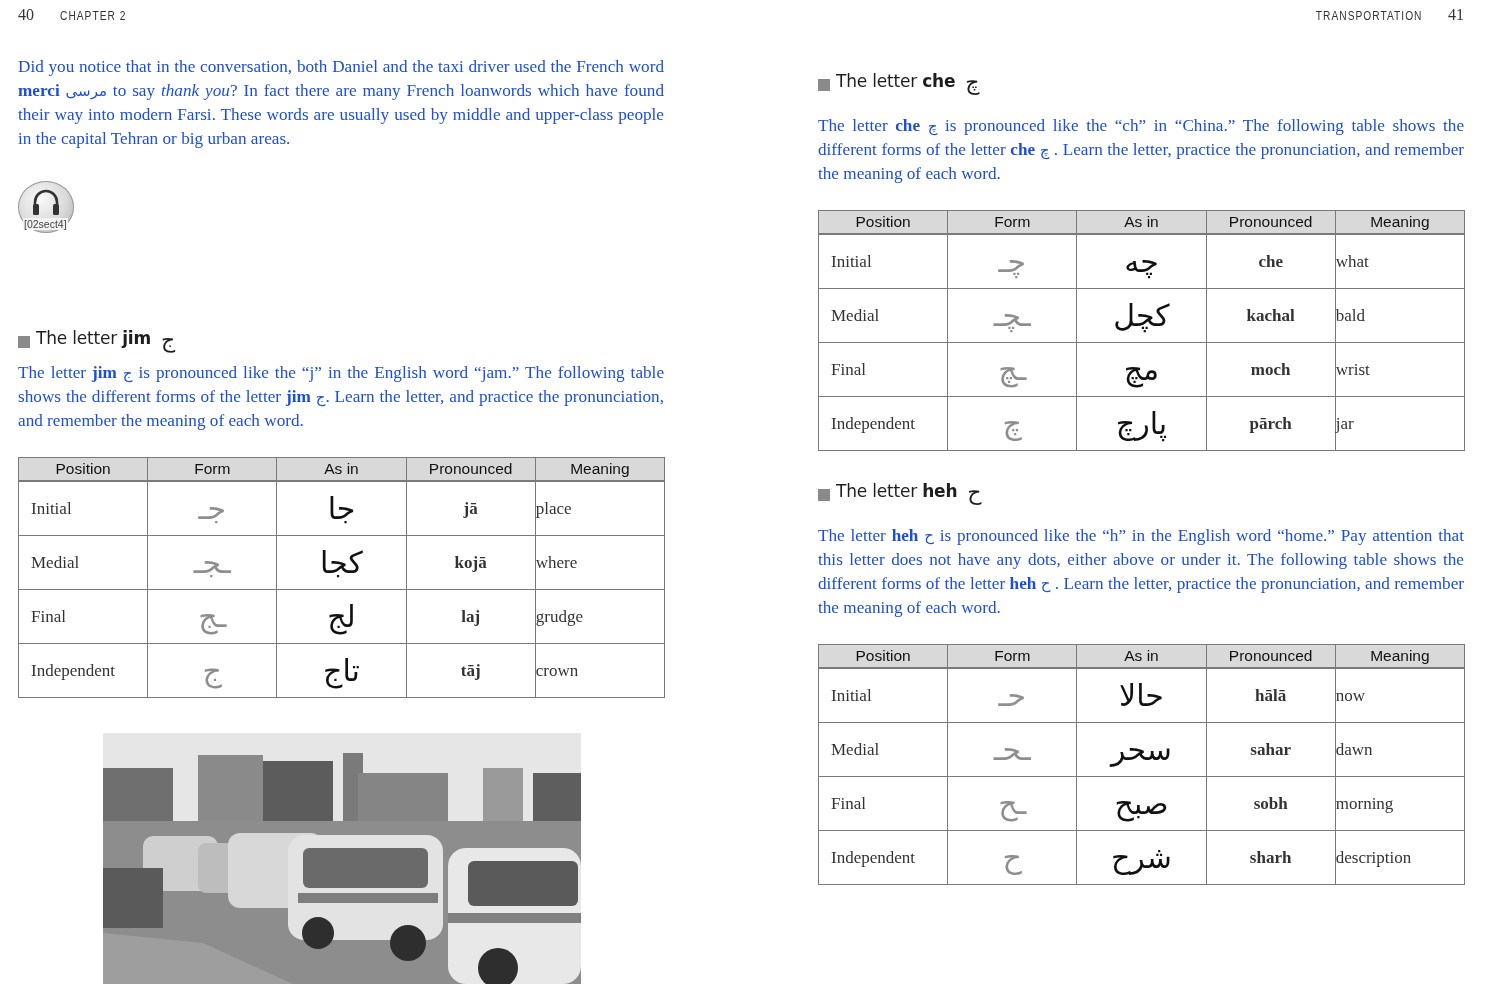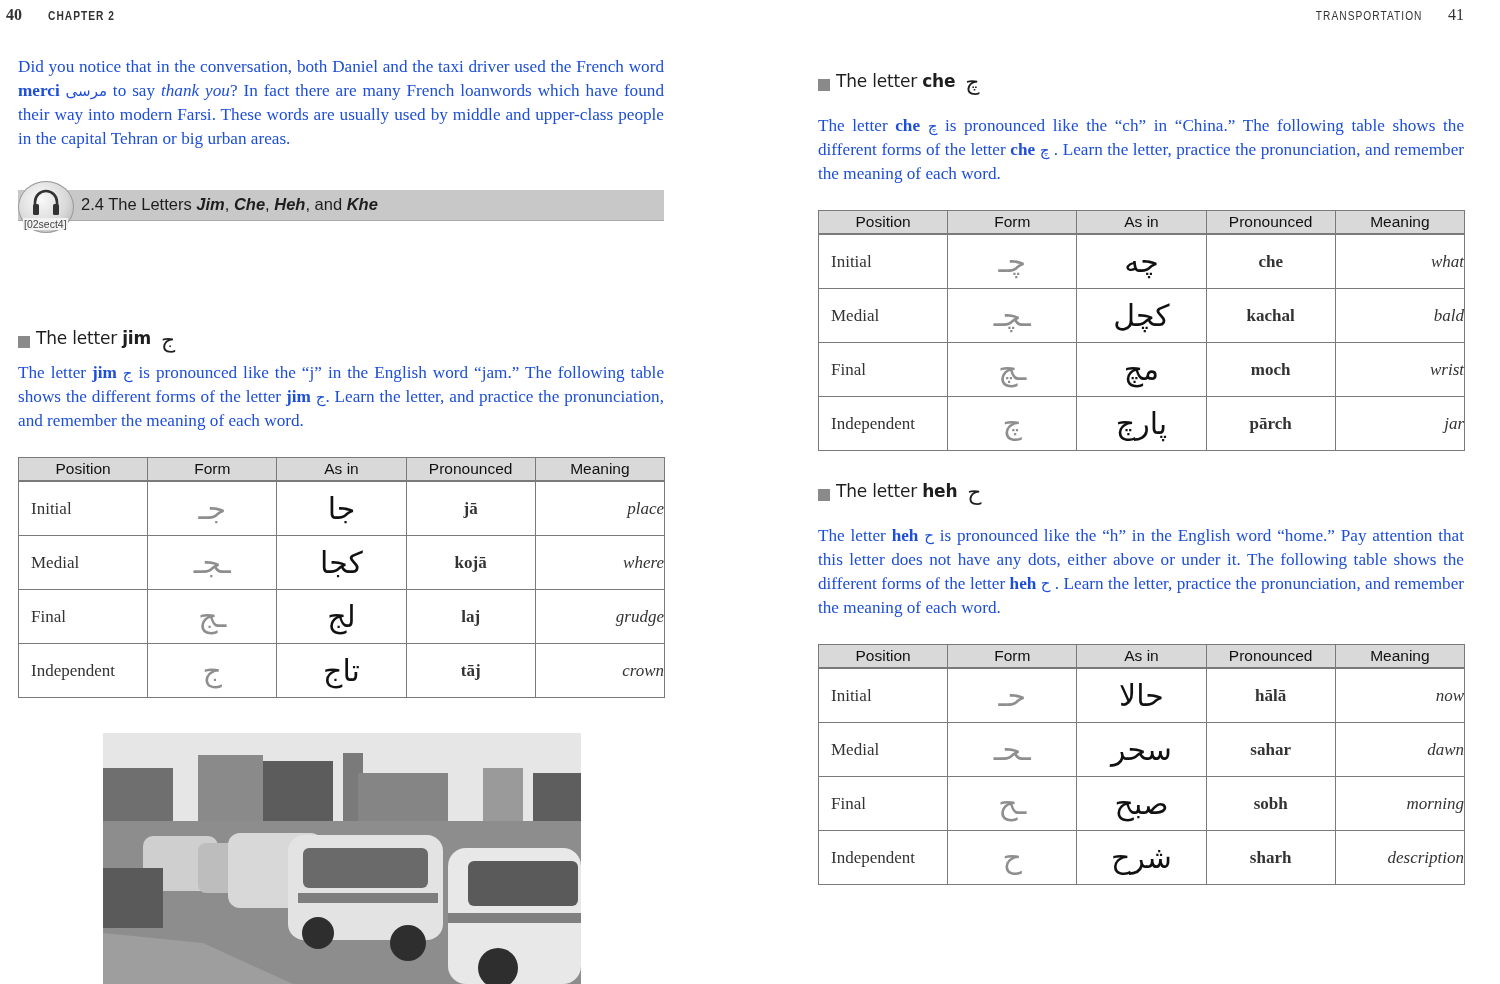--- a/index.html
+++ b/index.html
@@ -3,21 +3,21 @@
 <meta charset="utf-8">
 <style>
   html, body { margin:0; padding:0; background:#ffffff; }
   body { width:1500px; height:984px; position:relative; overflow:hidden; color:#222; font-family:"Liberation Serif", serif; }
   .page { position:absolute; top:0; height:984px; }
   .page-left { left:0; width:740px; }
   .page-right { left:760px; width:740px; }
   .running-head { position:absolute; top:6px; font-size:14px; color:#333; display:flex; gap:26px; align-items:baseline; }
   .running-head .num { font-family:"Liberation Serif", serif; font-size:16px; }
   .running-head .title { font-family:"Liberation Sans", sans-serif; font-size:12px; letter-spacing:1.2px; transform:scaleX(0.85); transform-origin:left; }
-  .rh-left { left:6px;font-weight:bold; }
+  .rh-left { left:18px; }
   .rh-right { right:36px; }
   .rh-right .title { transform-origin:right; }
   .para { position:absolute; font-size:17.2px; line-height:24px; color:#1d4ed8; text-align:justify; margin:0; }
   .para b { font-weight:bold; }
   .para i { font-style:italic; }
   .ar { font-family:"DejaVu Sans", sans-serif; font-size:15px; }
   .section-bar { position:absolute; left:18px; top:190px; width:646px; height:30px; background:#c8c8c8; border-bottom:1px solid #a9a9a9; }
   .section-bar .sec-title { position:absolute; left:63px; top:5px; font-family:"Liberation Sans", sans-serif; font-size:16.5px; color:#1e1e1e; }
   .audio-badge { position:absolute; left:18px; top:181px; width:56px; height:52px; border-radius:50%; background:radial-gradient(circle at 40% 35%, #fafafa 0%, #d9d9d9 55%, #a8a8a8 100%); box-shadow:0 0 0 1px #9a9a9a inset; }
   .audio-badge svg { position:absolute; left:13px; top:7px; }
@@ -27,37 +27,34 @@
   .subhead .glyph { font-family:"DejaVu Sans", sans-serif; font-weight:normal; font-size:22px; margin-left:10px; position:relative; top:4px; }
   .subhead .lbl { font-weight:normal; letter-spacing:-0.2px; }
   .subhead .lbl b { font-weight:bold; }
   table.letters { position:absolute; border-collapse:collapse; width:647px; table-layout:fixed; }
   table.letters th { background:#d9d9d9; font-family:"Liberation Sans", sans-serif; font-weight:normal; font-size:15.5px; color:#111; height:22px; padding:0; border:1px solid #7a7a7a; border-bottom:2px solid #7a7a7a; }
   table.letters td { height:53px; border:1px solid #7a7a7a; padding:0; font-size:17px; }
   table.letters td.pos { text-align:left; padding-left:12px; color:#333; }
   table.letters td.form { text-align:center; font-family:"DejaVu Sans", sans-serif; font-size:30px; color:#8e8e8e; }
   table.letters td.asin { text-align:center; font-family:"DejaVu Sans", sans-serif; font-size:30px; color:#111; }
   table.letters td.pron { text-align:center; font-weight:bold; color:#333; }
-  table.letters td.mean { text-align:right; font-style:italic; color:#333; }
+  table.letters td.mean { text-align:left; color:#333; }
   .photo { position:absolute; left:103px; top:733px; width:478px; height:251px; overflow:hidden; background:linear-gradient(#e2e2e2 0%, #d4d4d4 35%, #9c9c9c 55%, #7a7a7a 100%); }
 </style>
 </head>
 <body>
 
 <div class="page page-left">
   <div class="running-head rh-left">
     <span class="num">40</span>
     <span class="title">CHAPTER 2</span>
   </div>
 
   <p class="para" style="left:18px; top:55px; width:646px;"><span>Did you notice that in the conversation, both Daniel and the taxi driver used the French word </span><b>merci</b> <span class="ar" dir="rtl">مرسی</span><span> to say </span><i>thank you</i><span>? In fact there are many French loanwords which have found their way into modern Farsi. These words are usually used by middle and upper-class people in the capital Tehran or big urban areas.</span></p>
 
-  <div class="section-bar">
-    <div class="sec-title"><span>2.4 The Letters </span><b><i>Jim</i></b><span>, </span><b><i>Che</i></b><span>, </span><b><i>Heh</i></b><span>, and </span><b><i>Khe</i></b></div>
-  </div>
   <div class="audio-badge">
     <svg width="30" height="30" viewBox="0 0 30 30">
       <path d="M4 18 V14 a11 11 0 0 1 22 0 V18" fill="none" stroke="#333" stroke-width="2.6"></path>
       <rect x="2" y="16" width="6" height="11" rx="1.5" fill="#333"></rect>
       <rect x="22" y="16" width="6" height="11" rx="1.5" fill="#333"></rect>
     </svg>
     <span class="code">[02sect4]</span>
   </div>
 
 

